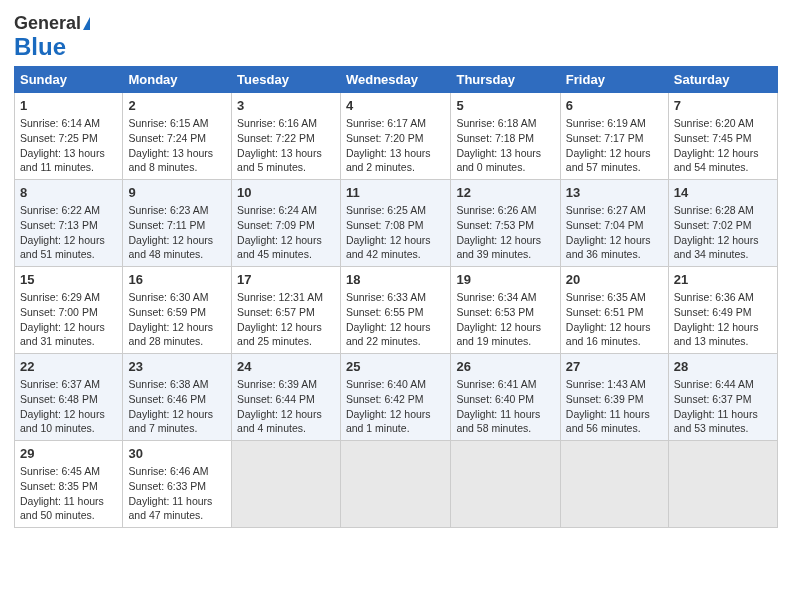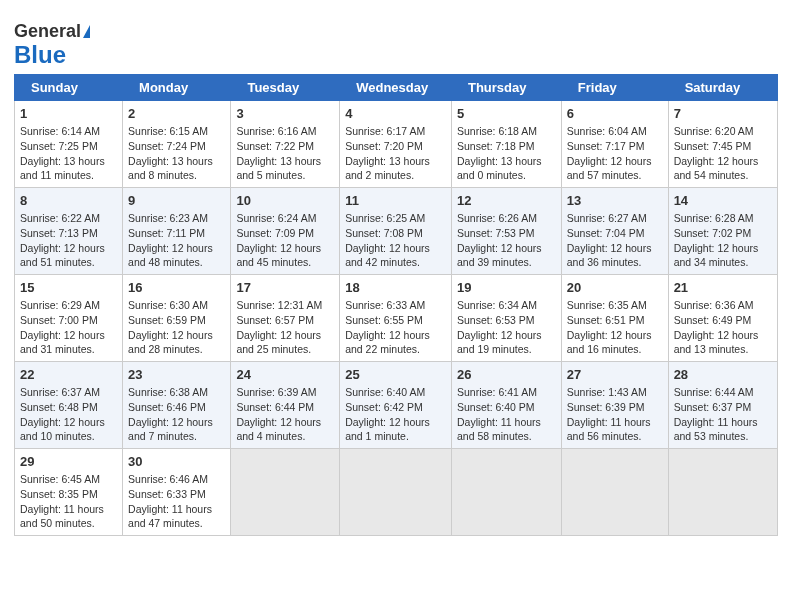--- a/index.html
+++ b/index.html
@@ -17,21 +17,21 @@
     .header-row {
       display: flex;
       align-items: flex-start;
       justify-content: space-between;
       margin-bottom: 6px;
     }
     .logo {
       display: flex;
       flex-direction: column;
       align-items: flex-start;
-      margin-top: 12px;
+      margin-top: 4px;
     }
     .title-block {
       text-align: right;
     }
     .month-title {
       font-size: 36px;
       color: #333;
       font-weight: normal;
     }
     .subtitle {
@@ -41,21 +41,21 @@
     table {
       width: 100%;
       border-collapse: collapse;
       font-size: 10.5px;
     }
     thead tr th {
       background: #2f6cbf;
       color: #fff;
       font-weight: bold;
       text-align: left;
-      padding: 5px 16px;
+      padding: 5px 5px;
       font-size: 13px;
       border: 1px solid #2f6cbf;
     }
     tbody tr td {
       vertical-align: top;
       border: 1px solid #ccc;
       padding: 4px 5px;
       width: 113px;
       min-height: 70px;
       background: #fff;
@@ -139,21 +139,21 @@
           </td>
           <td>
             <span class="day-num">5</span>
             <div>Sunrise: 6:18 AM</div>
             <div>Sunset: 7:18 PM</div>
             <div>Daylight: 13 hours</div>
             <div>and 0 minutes.</div>
           </td>
           <td>
             <span class="day-num">6</span>
-            <div>Sunrise: 6:04 AM</div>
+            <div>Sunrise: 6:19 AM</div>
             <div>Sunset: 7:17 PM</div>
             <div>Daylight: 12 hours</div>
             <div>and 57 minutes.</div>
           </td>
           <td>
             <span class="day-num">7</span>
             <div>Sunrise: 6:20 AM</div>
             <div>Sunset: 7:45 PM</div>
             <div>Daylight: 12 hours</div>
             <div>and 54 minutes.</div>

